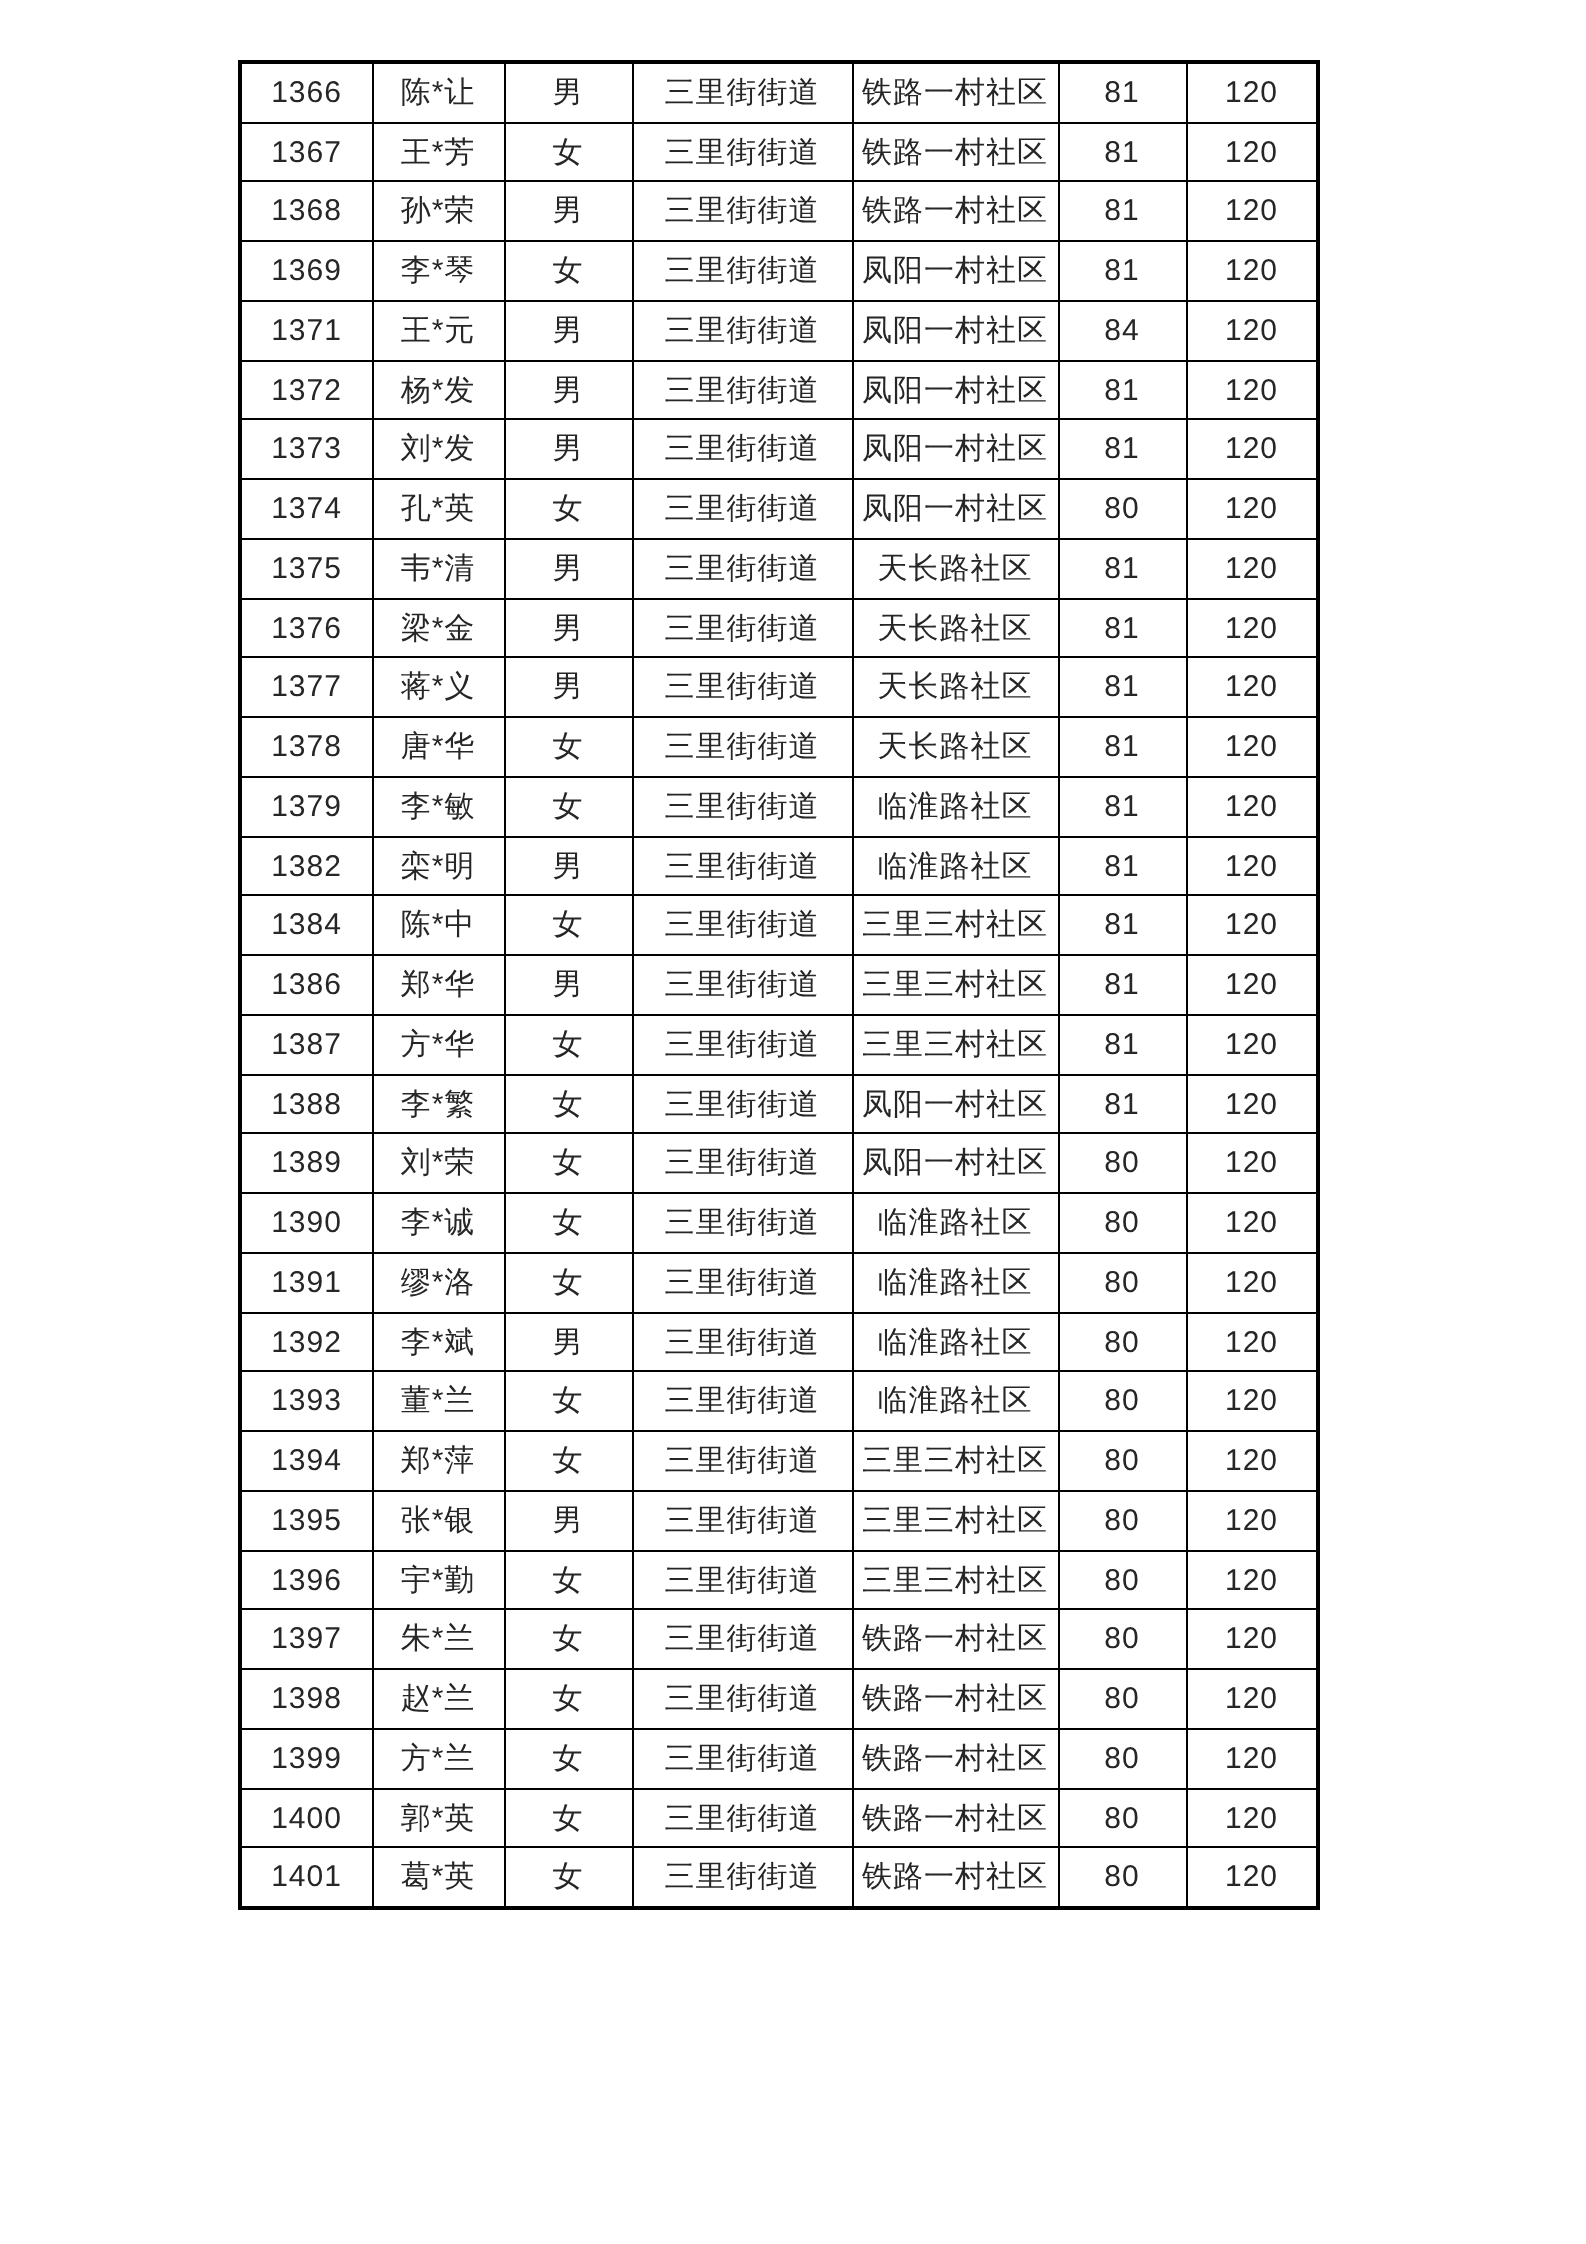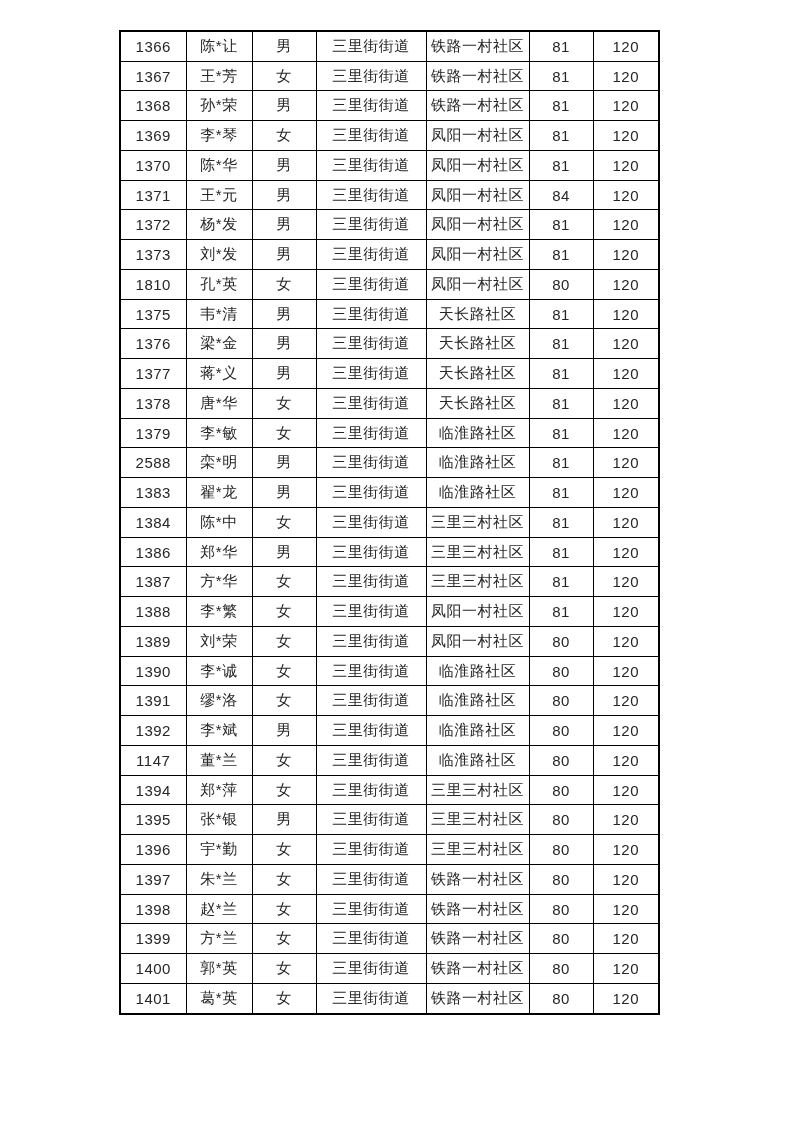--- a/index.html
+++ b/index.html
@@ -85,29 +85,20 @@
       <tr>
         <td>1369</td>
         <td>李*琴</td>
         <td>女</td>
         <td>三里街街道</td>
         <td>凤阳一村社区</td>
         <td>81</td>
         <td>120</td>
       </tr>
       <tr>
-        <td>1370</td>
-        <td>陈*华</td>
-        <td>男</td>
-        <td>三里街街道</td>
-        <td>凤阳一村社区</td>
-        <td>81</td>
-        <td>120</td>
-      </tr>
-      <tr>
         <td>1371</td>
         <td>王*元</td>
         <td>男</td>
         <td>三里街街道</td>
         <td>凤阳一村社区</td>
         <td>84</td>
         <td>120</td>
       </tr>
       <tr>
         <td>1372</td>
@@ -121,21 +112,21 @@
       <tr>
         <td>1373</td>
         <td>刘*发</td>
         <td>男</td>
         <td>三里街街道</td>
         <td>凤阳一村社区</td>
         <td>81</td>
         <td>120</td>
       </tr>
       <tr>
-        <td>1810</td>
+        <td>1374</td>
         <td>孔*英</td>
         <td>女</td>
         <td>三里街街道</td>
         <td>凤阳一村社区</td>
         <td>80</td>
         <td>120</td>
       </tr>
       <tr>
         <td>1375</td>
         <td>韦*清</td>
@@ -175,31 +166,22 @@
       <tr>
         <td>1379</td>
         <td>李*敏</td>
         <td>女</td>
         <td>三里街街道</td>
         <td>临淮路社区</td>
         <td>81</td>
         <td>120</td>
       </tr>
       <tr>
-        <td>2588</td>
+        <td>1382</td>
         <td>栾*明</td>
-        <td>男</td>
-        <td>三里街街道</td>
-        <td>临淮路社区</td>
-        <td>81</td>
-        <td>120</td>
-      </tr>
-      <tr>
-        <td>1383</td>
-        <td>翟*龙</td>
         <td>男</td>
         <td>三里街街道</td>
         <td>临淮路社区</td>
         <td>81</td>
         <td>120</td>
       </tr>
       <tr>
         <td>1384</td>
         <td>陈*中</td>
         <td>女</td>
@@ -265,21 +247,21 @@
       <tr>
         <td>1392</td>
         <td>李*斌</td>
         <td>男</td>
         <td>三里街街道</td>
         <td>临淮路社区</td>
         <td>80</td>
         <td>120</td>
       </tr>
       <tr>
-        <td>1147</td>
+        <td>1393</td>
         <td>董*兰</td>
         <td>女</td>
         <td>三里街街道</td>
         <td>临淮路社区</td>
         <td>80</td>
         <td>120</td>
       </tr>
       <tr>
         <td>1394</td>
         <td>郑*萍</td>

